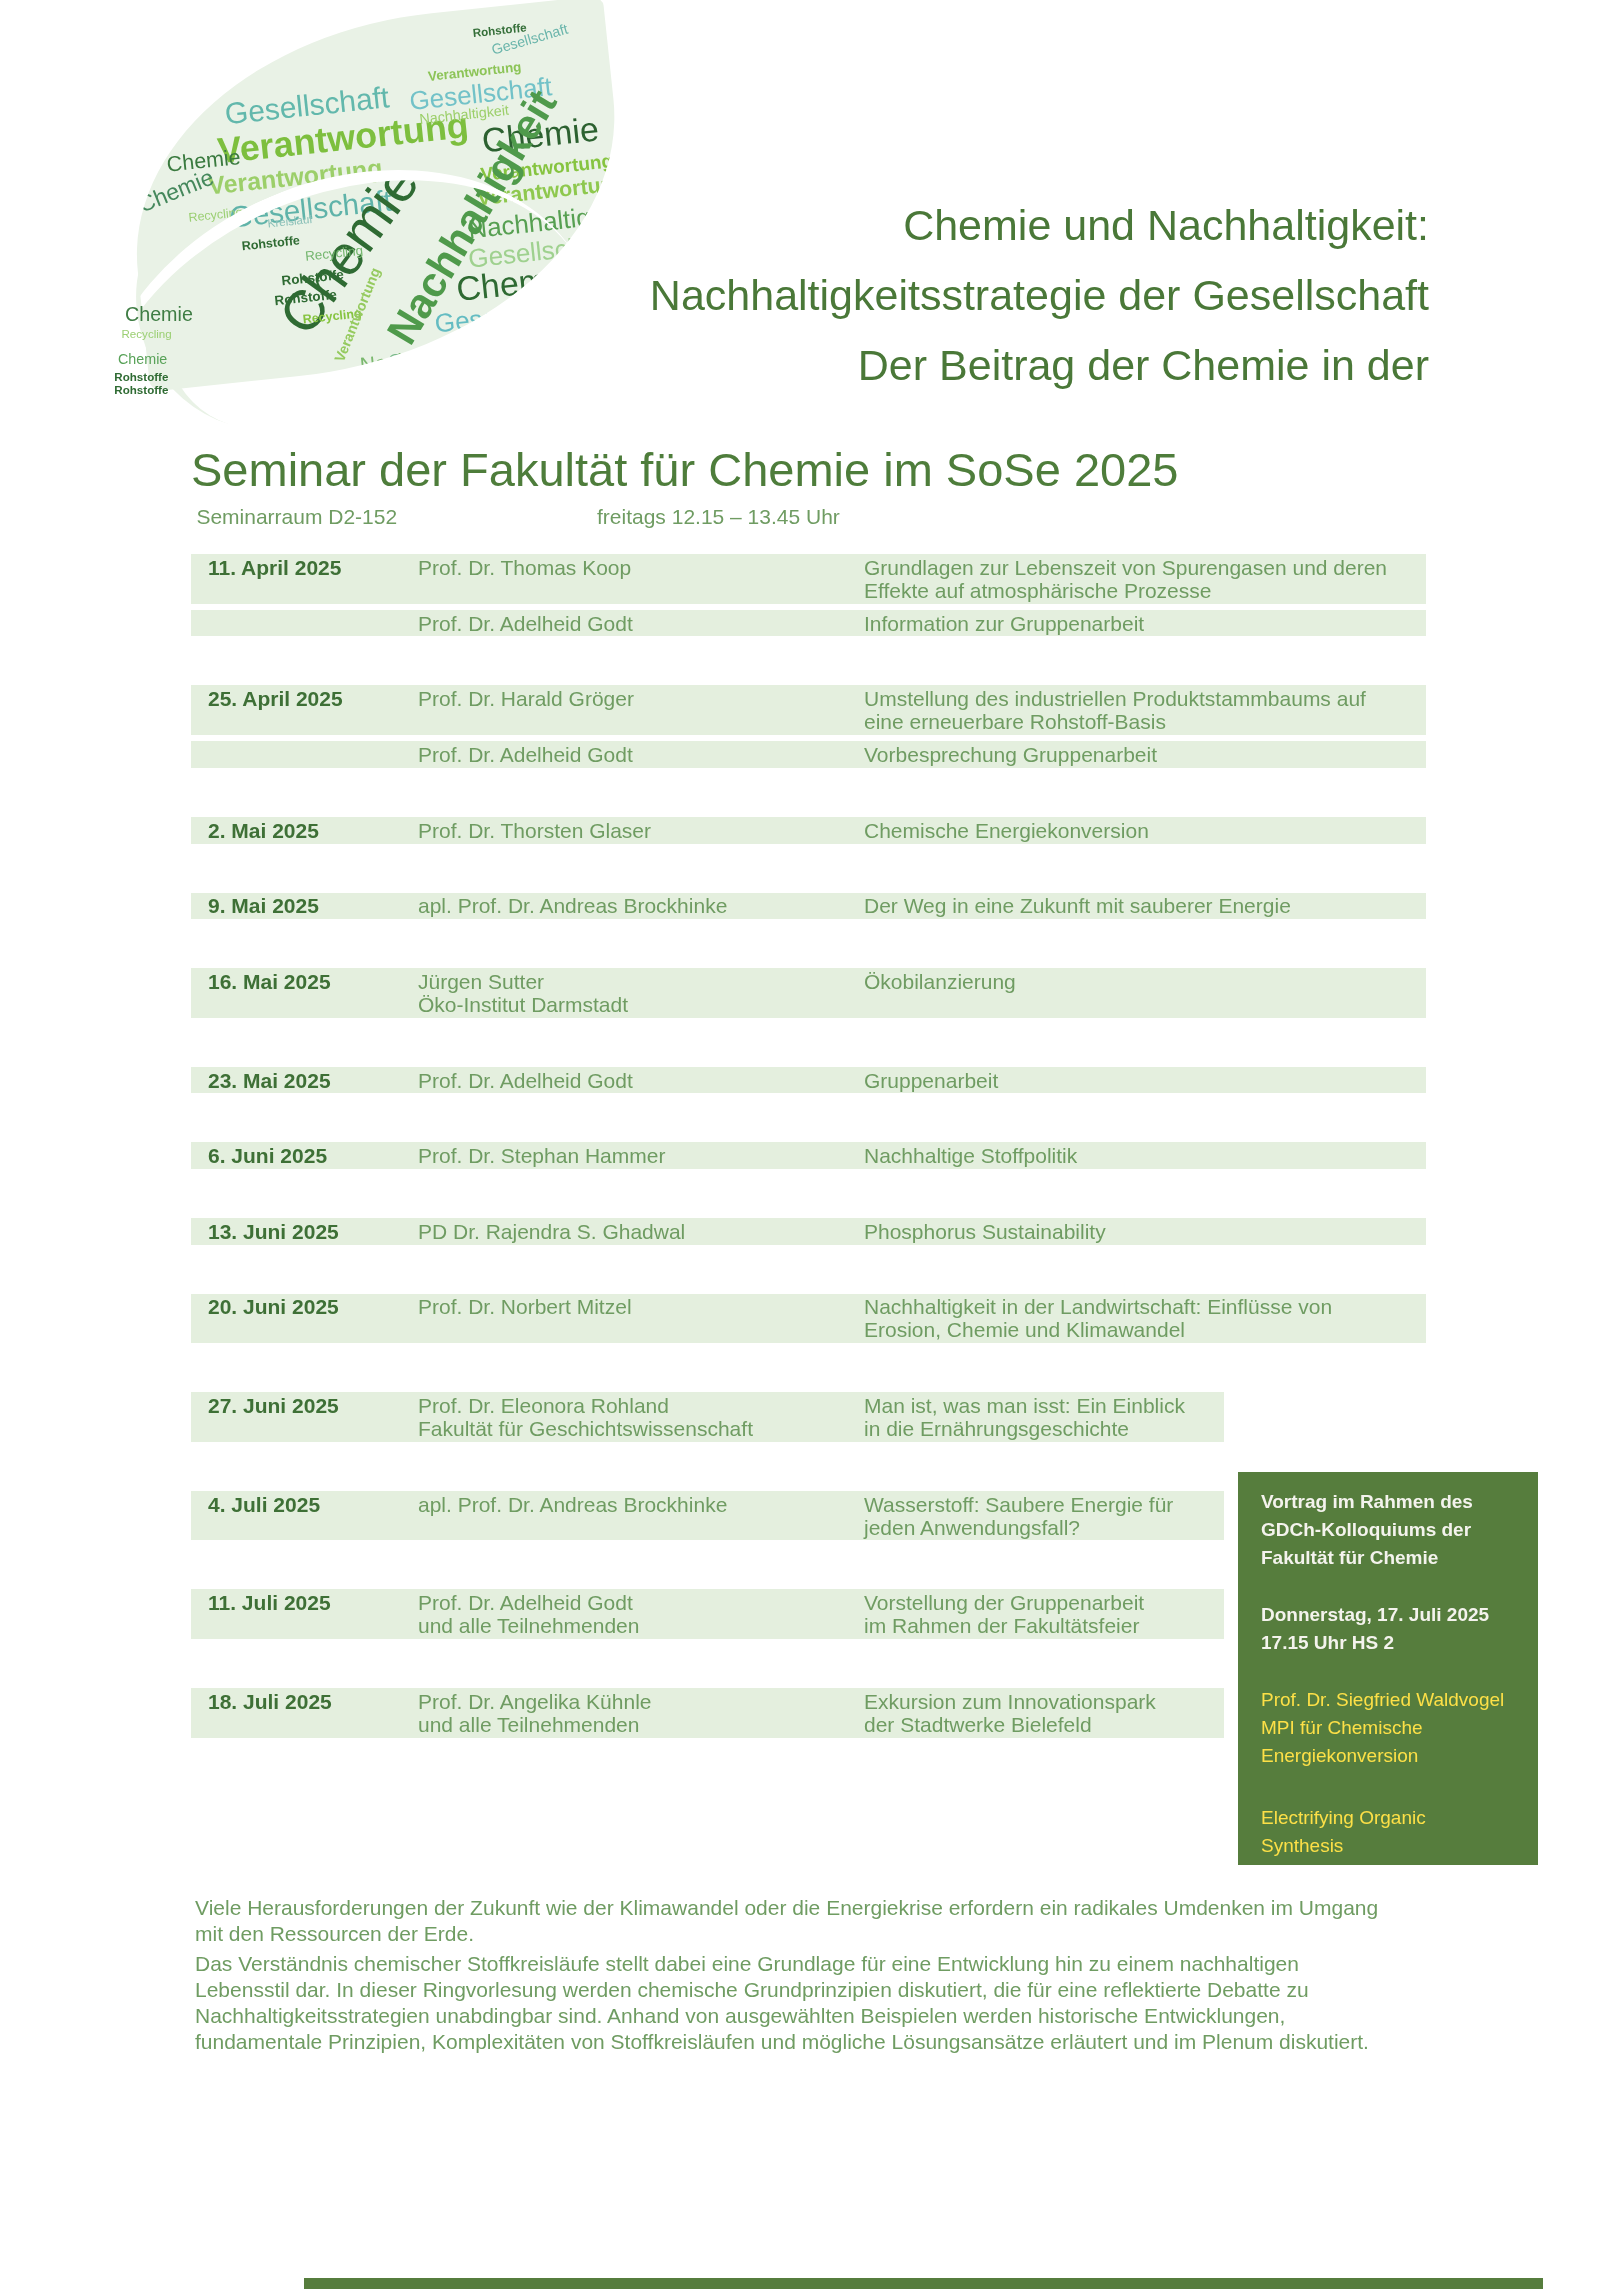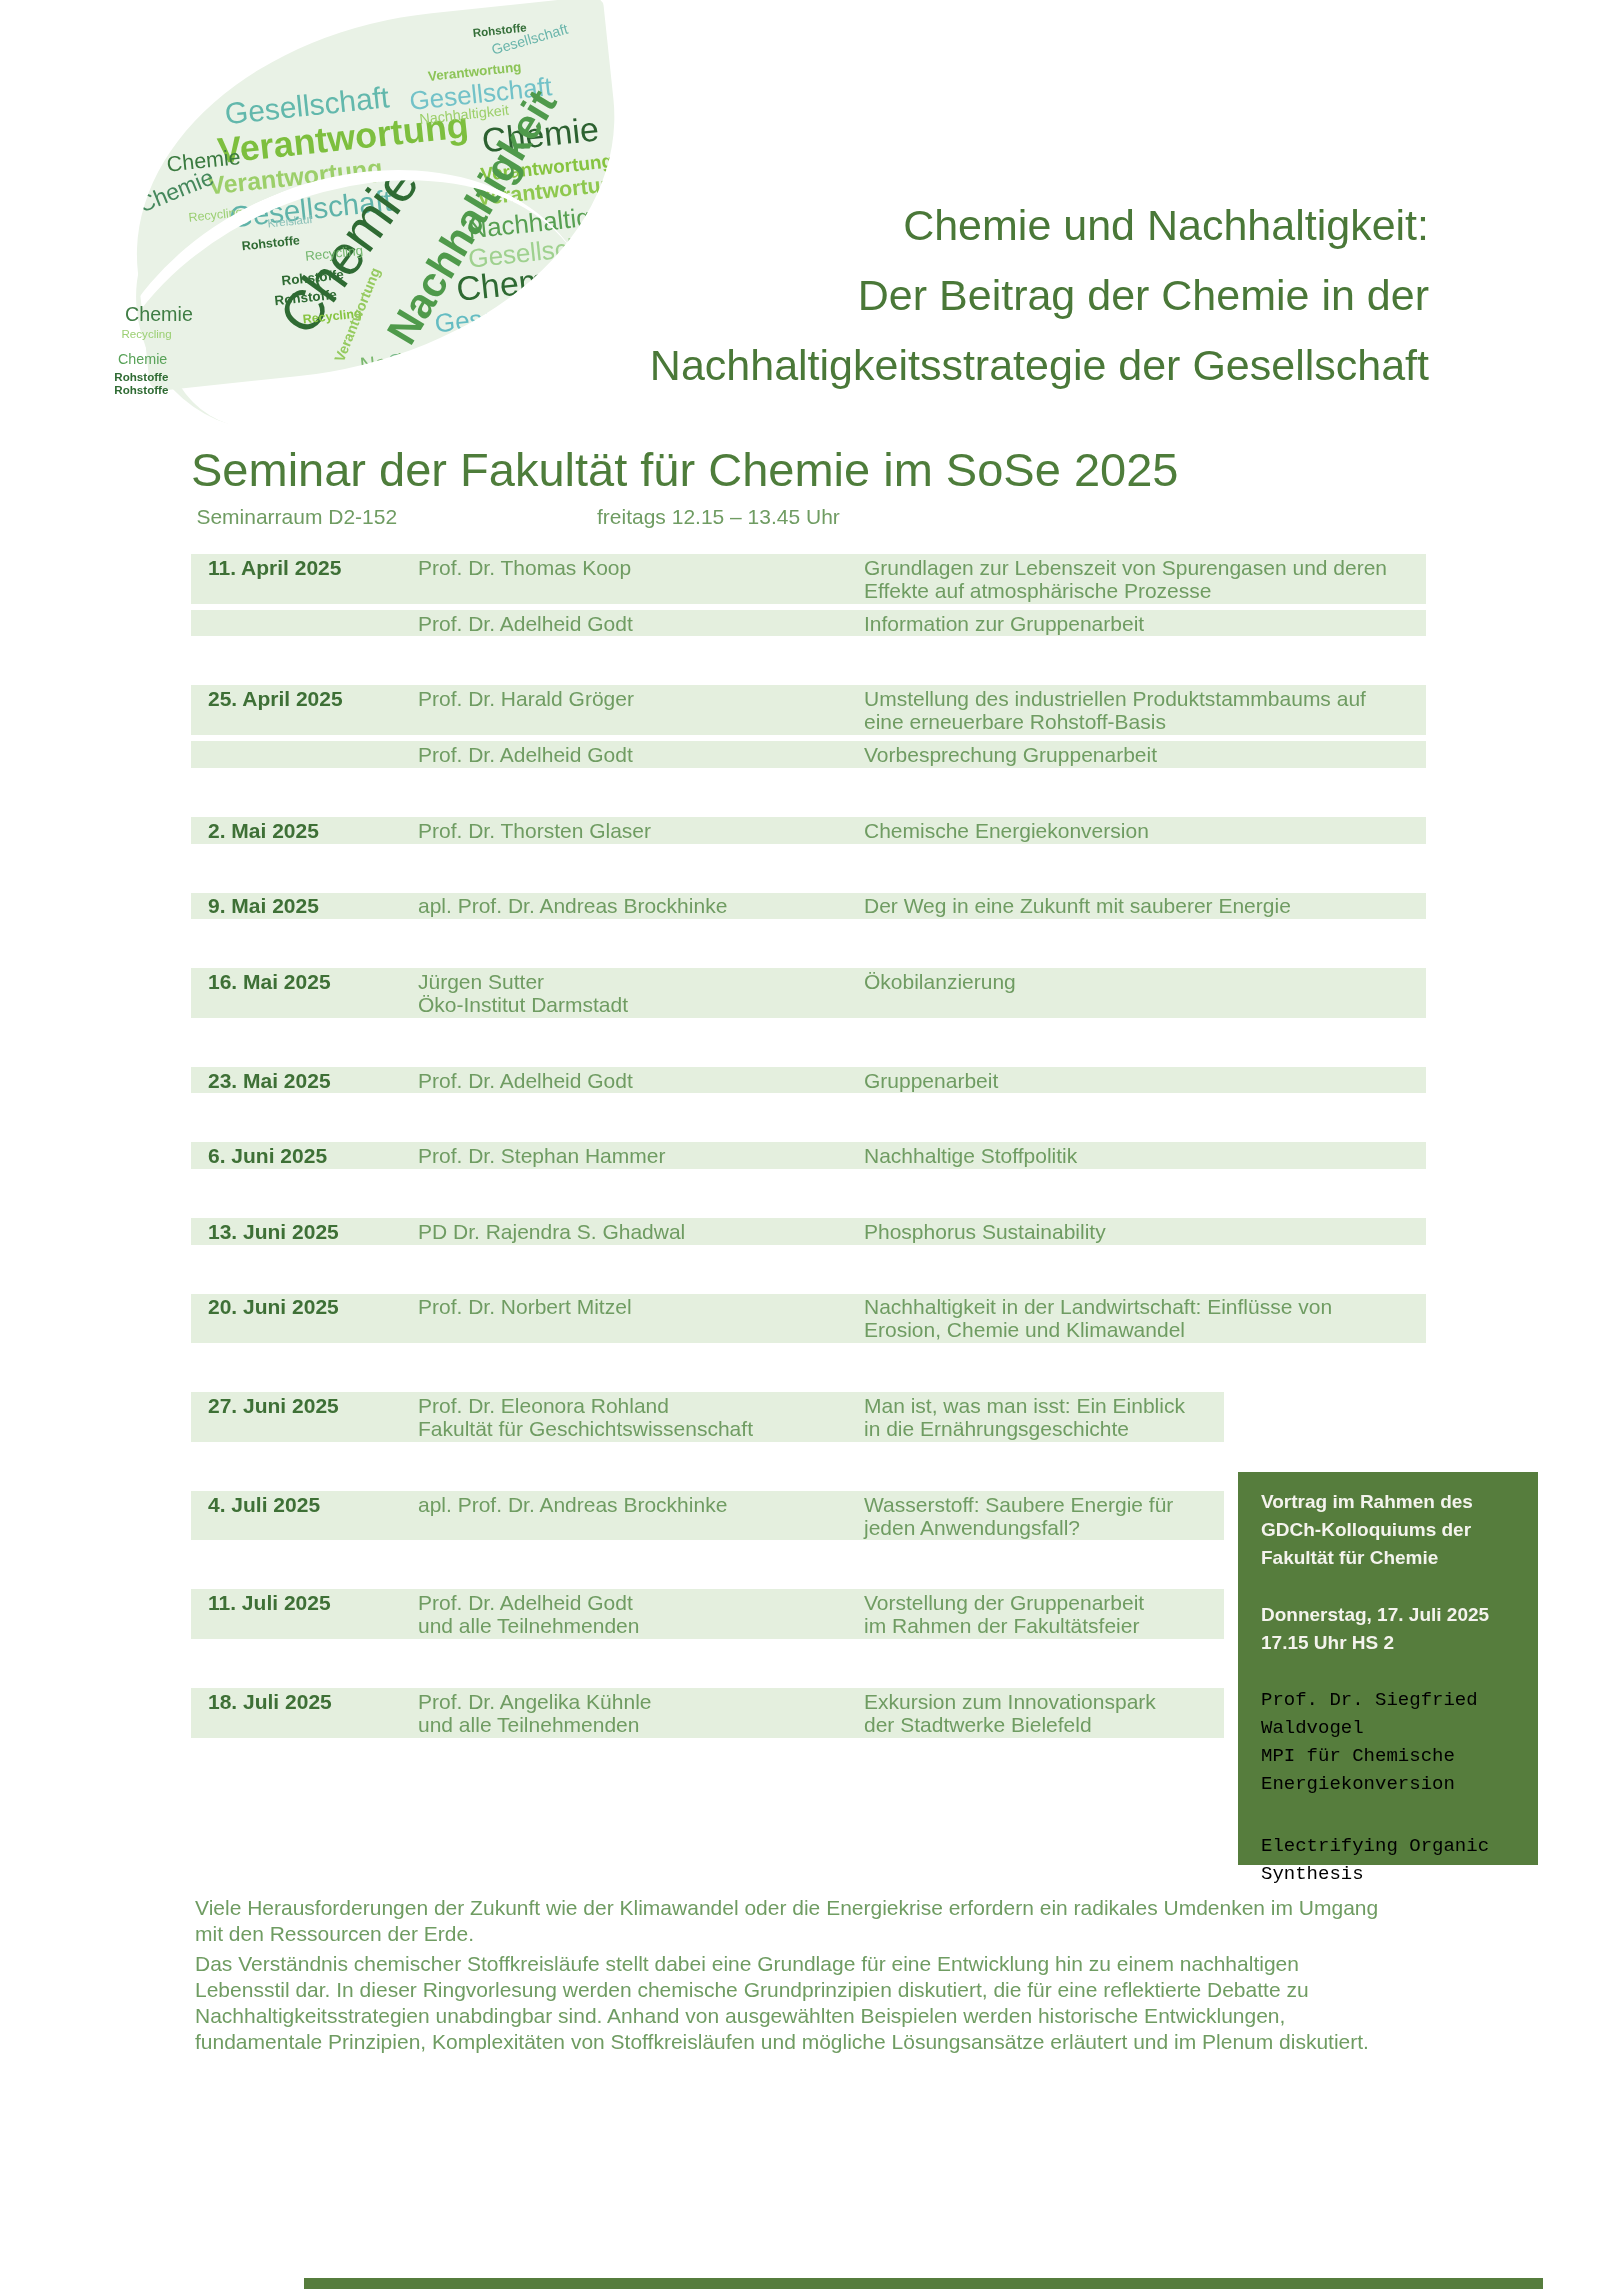--- a/index.html
+++ b/index.html
@@ -41,21 +41,21 @@
   .c-date{width:210px;font-weight:bold;color:#3e7036;}
   .c-speaker{width:446px;}
   .c-topic{flex:1;}
 
   
   .gdch-box{position:absolute;left:1238px;top:1472px;width:300px;height:393px;
             background:#567d3d;box-sizing:border-box;padding:16px 16px 0 23px;
             font-size:19px;line-height:28px;}
   .box-group{margin-bottom:29px;}
   .box-group.bold{font-weight:bold;color:#f4f3ed;}
-  .box-group.normal{font-weight:normal;color:#000000;font-family:Liberation Mono, monospace;}
+  .box-group.normal{font-weight:normal;color:#fde047;}
   .box-group:nth-child(3){margin-bottom:34px;}
 
   
   .outro{position:absolute;left:191px;top:1891px;width:1235px;
          font-size:21px;line-height:26px;color:#6f9c62;}
   .outro .para{margin:4px;}
   .outro .para.gap{margin-top:24px;}
 
   
   .footer-bar{position:absolute;left:304px;top:2278px;width:1239px;height:10.7px;background:#567d3d;}
@@ -107,22 +107,22 @@
         <span class="cloud-word" style="left: 25px; top: 292px; font-size: 19.7px; color: rgb(63, 125, 68); font-weight: normal;">Chemie</span>
         <span class="cloud-word" style="left: 21.5px; top: 315px; font-size: 11.6px; color: rgb(155, 207, 115); font-weight: normal;">Recycling</span>
         <span class="cloud-word" style="left: 18px; top: 339px; font-size: 14.3px; color: rgb(88, 162, 88); font-weight: normal;">Chemie</span>
         <span class="cloud-word" style="left: 14.3px; top: 358px; font-size: 11.6px; color: rgb(47, 107, 51); font-weight: bold;">Rohstoffe</span>
         <span class="cloud-word" style="left: 14.3px; top: 371px; font-size: 11.6px; color: rgb(47, 107, 51); font-weight: bold;">Rohstoffe</span>
       </div>
   </div>
 
   <div class="main-title" id="main-title">
       <div>Chemie und Nachhaltigkeit:</div>
+      <div>Nachhaltigkeitsstrategie der Gesellschaft</div>
       <div>Der Beitrag der Chemie in der</div>
-      <div>Nachhaltigkeitsstrategie der Gesellschaft</div>
     </div>
 
   <h1 class="sem-heading">Seminar der Fakultät für Chemie im SoSe 2025</h1>
   <div class="sem-info">
     <span class="room">Seminarraum D2-152</span>
     <span class="time">freitags 12.15 – 13.45 Uhr</span>
   </div>
 
   <div class="schedule" id="schedule">
       <div class="block">

